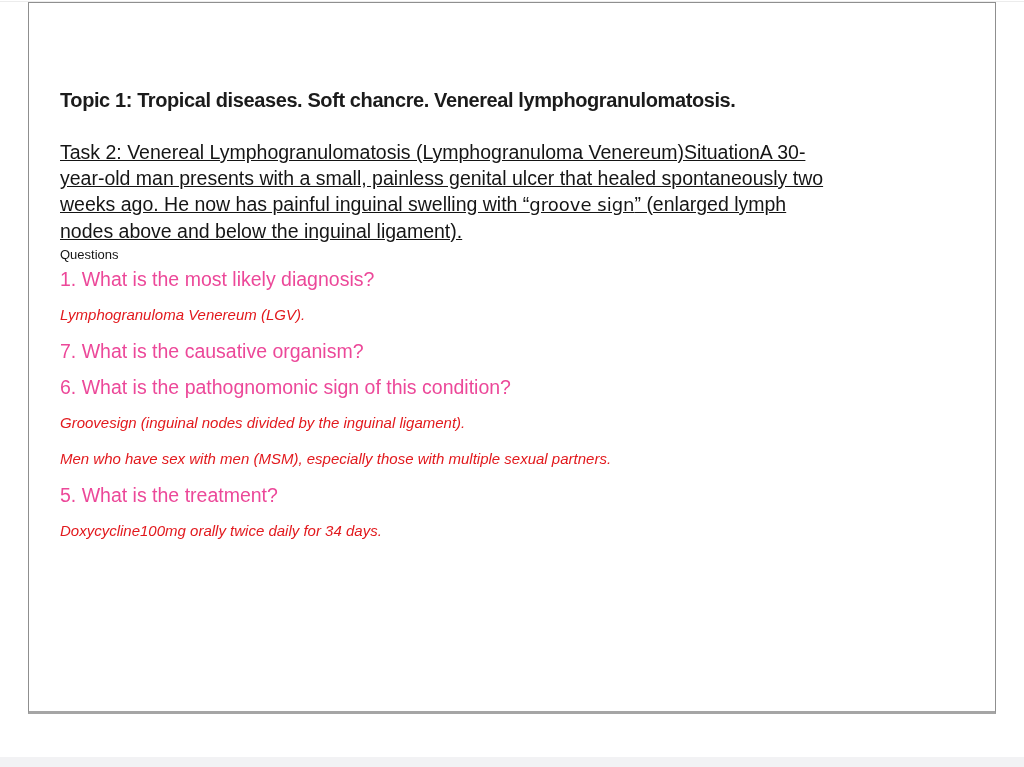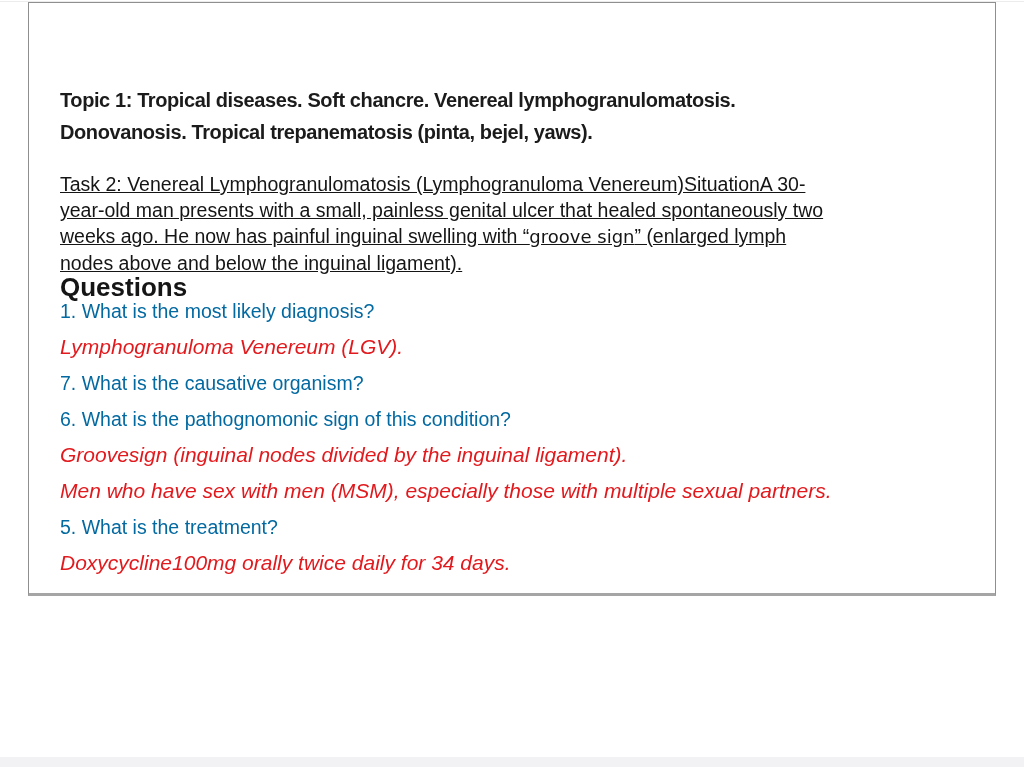--- a/index.html
+++ b/index.html
@@ -16,21 +16,21 @@
     background: #ffffff;
   }
   .top-edge-line {
     position: absolute;
     top: 1px; left: 0; width: 100%; height: 1px;
     background: #ececec;
   }
   .slide {
     position: absolute;
     left: 28px; top: 2px;
-    width: 968px; height: 594px;
+    width: 968px; height: 712px;
     background: #ffffff;
     border: 1px solid #8f8f8f;
     border-bottom: 3px solid #a5a5a5;
   }
   .content {
     padding: 0 40px 0 31px;
     color: #151515;
   }
   .title {
     margin: 81px 0 0 0;
@@ -46,32 +46,31 @@
     line-height: 26px;
     text-decoration: underline;
   }
   .groove {
     font-family: "DejaVu Sans", sans-serif;
     font-size: 18px;
     margin-top: 8px;
   }
   .questions-label {
     margin: 0;
-    font-size: 26px;
+    font-size: 13px;
     line-height: 22px;
-    font-weight: bold;
   }
   .q {
     font-size: 19.5px;
     line-height: 26px;
     margin: 0 0 10px 0;
-    color: #0369a1;
+    color: #ec4899;
   }
   .a {
-    font-size: 21px;
+    font-size: 15px;
     line-height: 26px;
     margin: 0 0 10px 0;
     font-style: italic;
     color: #e2191d;
   }
   .bottom-strip {
     position: absolute;
     left: 0; bottom: 0;
     width: 100%; height: 10px;
     background: #f2f2f4;
@@ -79,21 +78,21 @@
 </style>
 </head>
 <body>
 
 <div class="page">
   <div class="top-edge-line"></div>
 
   <div class="slide">
     <div class="content">
 
-      <h1 class="title"><span>Topic 1: Tropical diseases. Soft chancre. Venereal lymphogranulomatosis.</span><br><span>Donovanosis. Tropical trepanematosis (pinta, bejel, yaws).</span></h1>
+      <h1 class="title"><span>Topic 1: Tropical diseases. Soft chancre. Venereal lymphogranulomatosis.</span><br></h1>
 
       <p class="task"><span>Task 2: Venereal Lymphogranulomatosis (Lymphogranuloma Venereum)SituationA 30-</span><br><span>year-old man presents with a small, painless genital ulcer that healed spontaneously two</span><br><span>weeks ago. He now has painful inguinal swelling with “</span><span class="groove">groove sign</span><span>” (enlarged lymph</span><br><span>nodes above and below the inguinal ligament).</span></p>
 
       <div class="questions-label">Questions</div>
 
       <div class="qa-list">
         <div class="q">1. What is the most likely diagnosis?</div>
         <div class="a">Lymphogranuloma Venereum (LGV).</div>
 
         <div class="q">7. What is the causative organism?</div>

